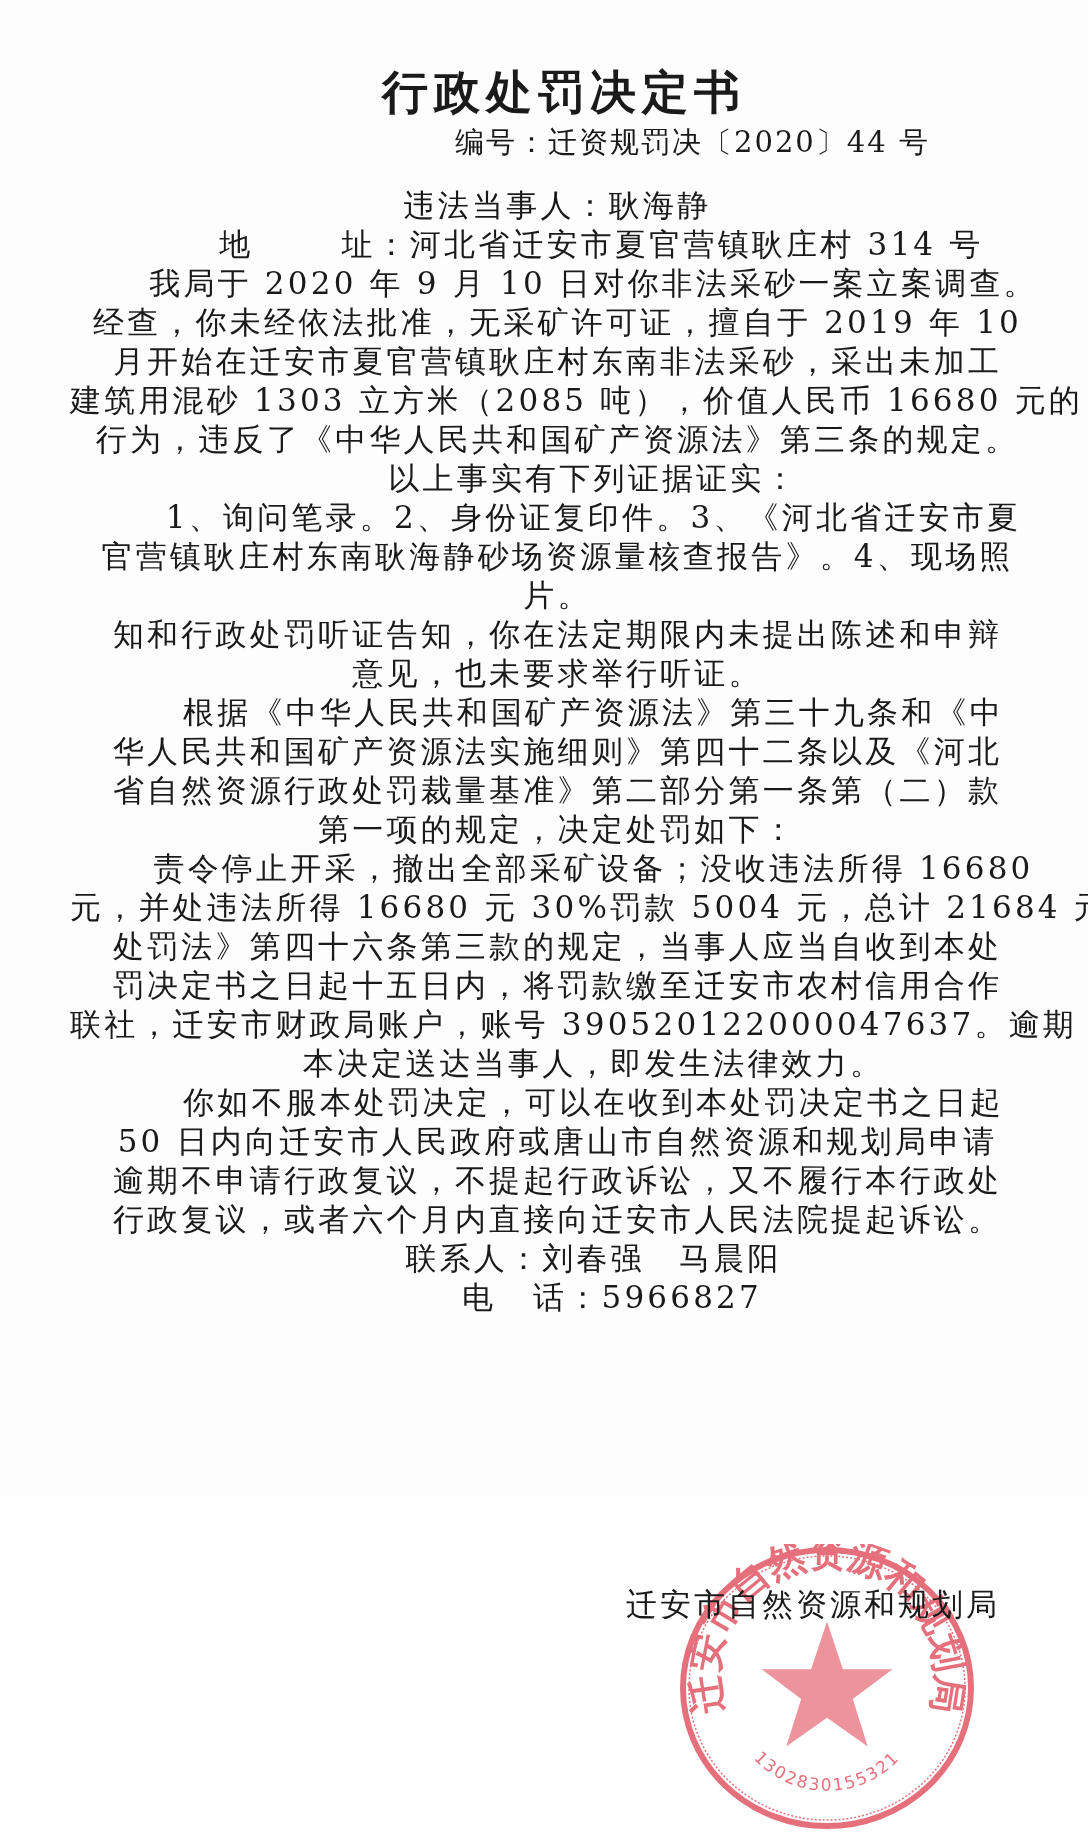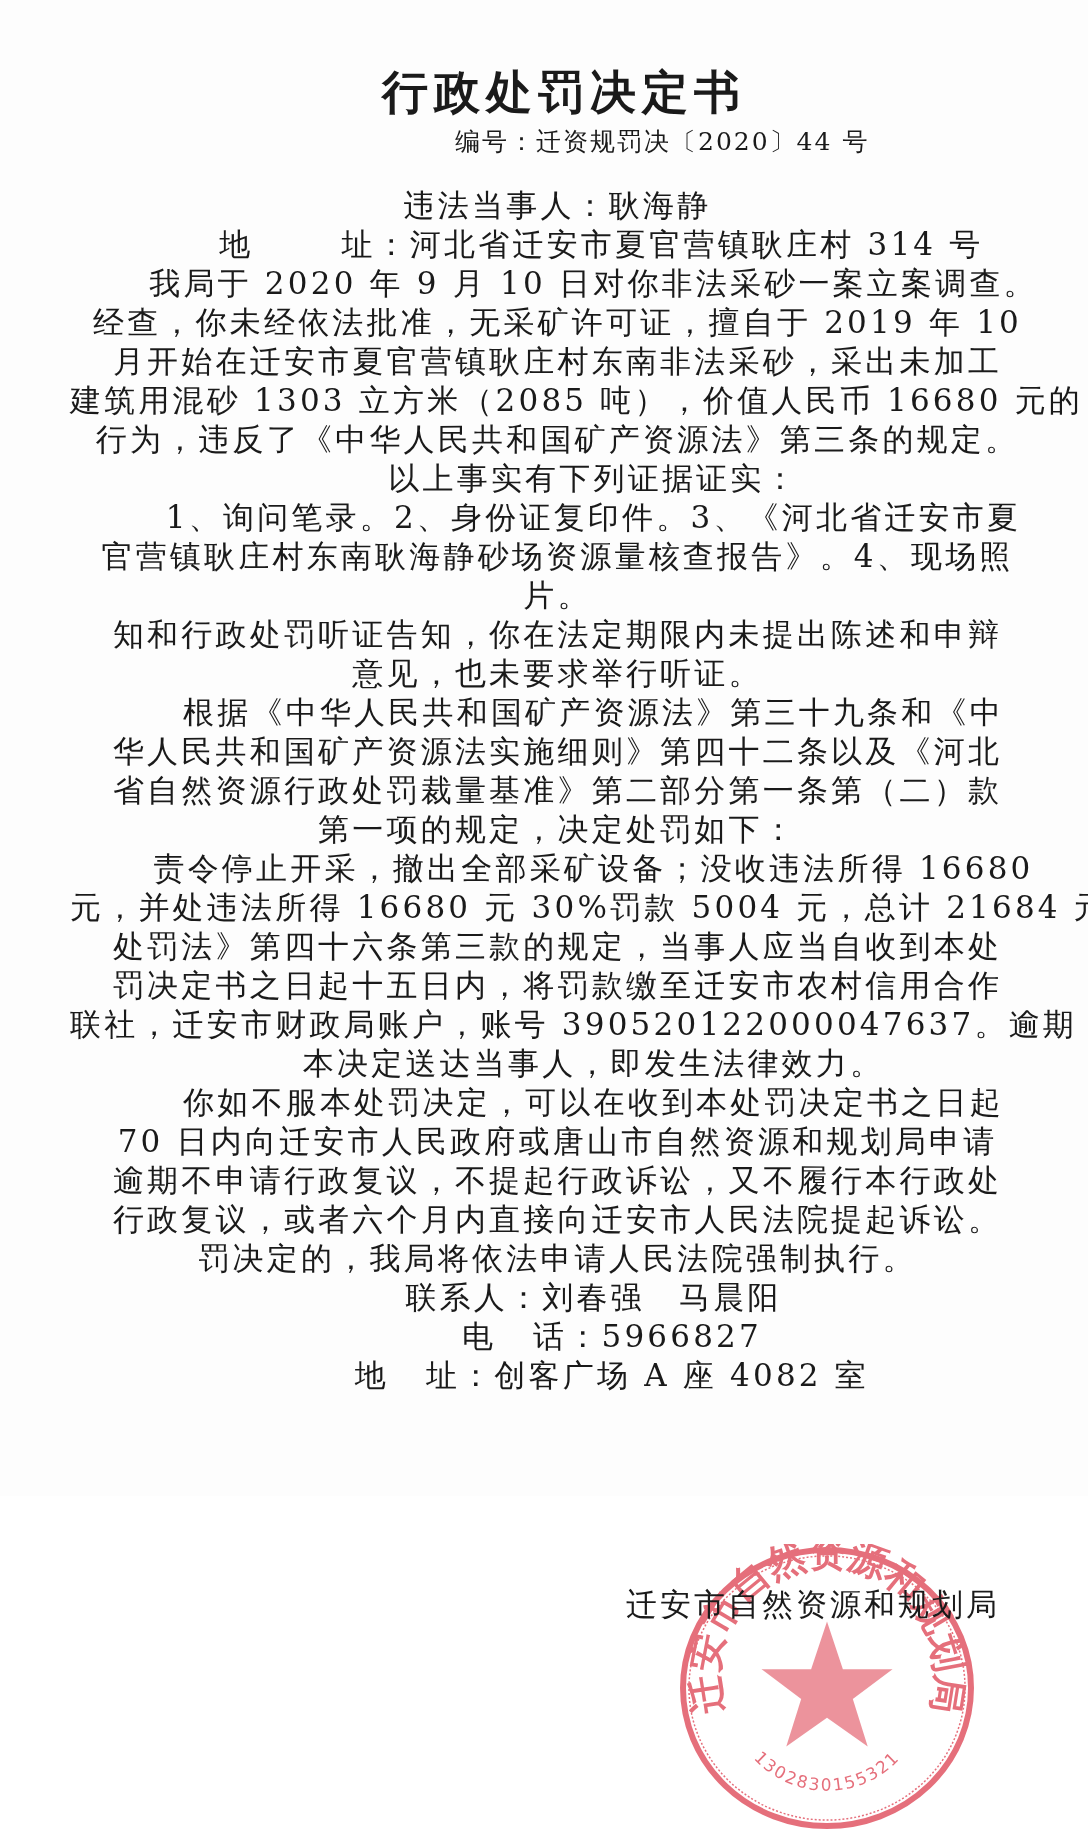--- a/index.html
+++ b/index.html
@@ -9,21 +9,21 @@
     color: #1a1a1a;
   }
   .page { position: absolute; left: 0; top: 0; width: 1088px; height: 1496px; background: #fdfdfd; text-decoration: underline; }
   .title {
     position: absolute; left: 0; width: 1088px; top: 62px; text-align: center;
     font-size: 46px; letter-spacing: 6px; font-weight: bold; line-height: 60px;
     font-family: "DejaVu Sans", "Liberation Sans", sans-serif;
     padding-left: 40px; box-sizing: border-box;
   }
   .docno {
-    position: absolute; left: 455px; top: 120px; font-size: 25px; line-height: 44px; letter-spacing: 2px;
+    position: absolute; left: 455px; top: 120px; font-size: 29px; line-height: 44px; letter-spacing: 2px;
   }
   .body {
     position: absolute; left: 70px; top: 186px; width: 975px;
     font-size: 31px; line-height: 39px; letter-spacing: 3.2px; text-align: center;
   }
   .line { white-space: nowrap; height: 39px; overflow: visible; }
   .indent { padding-left: 72px; }
   .indent-contact { padding-left: 72px; }
   .addr-label { display: inline-block; width: 210px; }
   .addr-label2 { display: inline-block; width: 108px; }
@@ -68,33 +68,29 @@
     <div class="line">华人民共和国矿产资源法实施细则》第四十二条以及《河北</div>
     <div class="line">省自然资源行政处罚裁量基准》第二部分第一条第（二）款</div>
     <div class="line">第一项的规定，决定处罚如下：</div>
     <div class="line indent">责令停止开采，撤出全部采矿设备；没收违法所得 16680</div>
     <div class="line">元，并处违法所得 16680 元 30%罚款 5004 元，总计 21684 元。</div>
     <div class="line">处罚法》第四十六条第三款的规定，当事人应当自收到本处</div>
     <div class="line">罚决定书之日起十五日内，将罚款缴至迁安市农村信用合作</div>
     <div class="line">联社，迁安市财政局账户，账号 39052012200004763​7。逾期</div>
     <div class="line indent">本决定送达当事人，即发生法律效力。</div>
     <div class="line indent">你如不服本处罚决定，可以在收到本处罚决定书之日起</div>
-    <div class="line">70 日内向迁安市人民政府或唐山市自然资源和规划局申请</div>
+    <div class="line">50 日内向迁安市人民政府或唐山市自然资源和规划局申请</div>
     <div class="line">逾期不申请行政复议，不提起行政诉讼，又不履行本行政处</div>
     <div class="line">行政复议，或者六个月内直接向迁安市人民法院提起诉讼。</div>
-    <div class="line">罚决定的，我局将依法申请人民法院强制执行。</div>
 
     <div class="line indent-contact">
       <span>联系人：</span><span>刘春强　马晨阳</span>
     </div>
     <div class="line indent-contact">
       <span class="addr-label2">电</span><span>话：</span><span>5966827</span>
-    </div>
-    <div class="line indent-contact">
-      <span class="addr-label2">地</span><span>址：</span><span>创客广场 A 座 4082 室</span>
     </div>
   </div>
 
   <svg class="stamp" viewBox="0 0 300 290" xmlns="http://www.w3.org/2000/svg">
     <defs>
       <path id="arcTop" d="M 45 165 A 110 110 0 1 1 255 165"></path>
       <path id="arcBottom" d="M 80 220 A 100 100 0 0 0 220 220"></path>
     </defs>
     <ellipse cx="150" cy="145" rx="145" ry="139" fill="none" stroke="#e0505f" stroke-width="6"></ellipse>
     <ellipse cx="150" cy="145" rx="139" ry="133" fill="none" stroke="#e0505f" stroke-width="1.5" stroke-dasharray="2 2"></ellipse>

